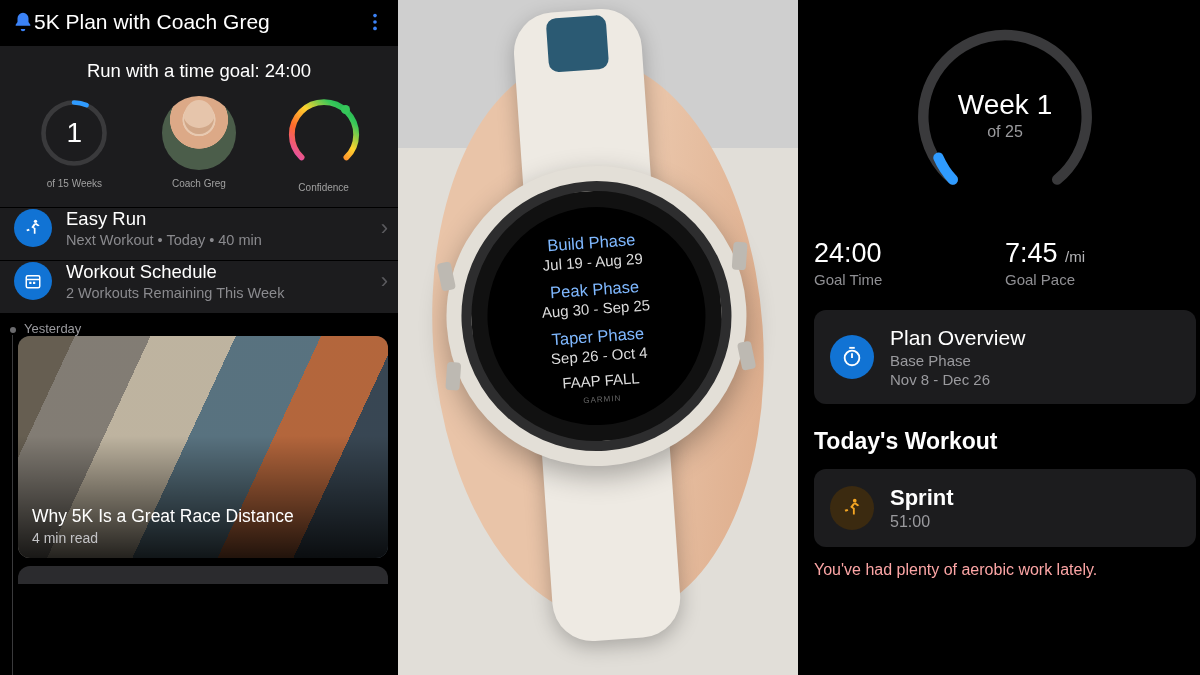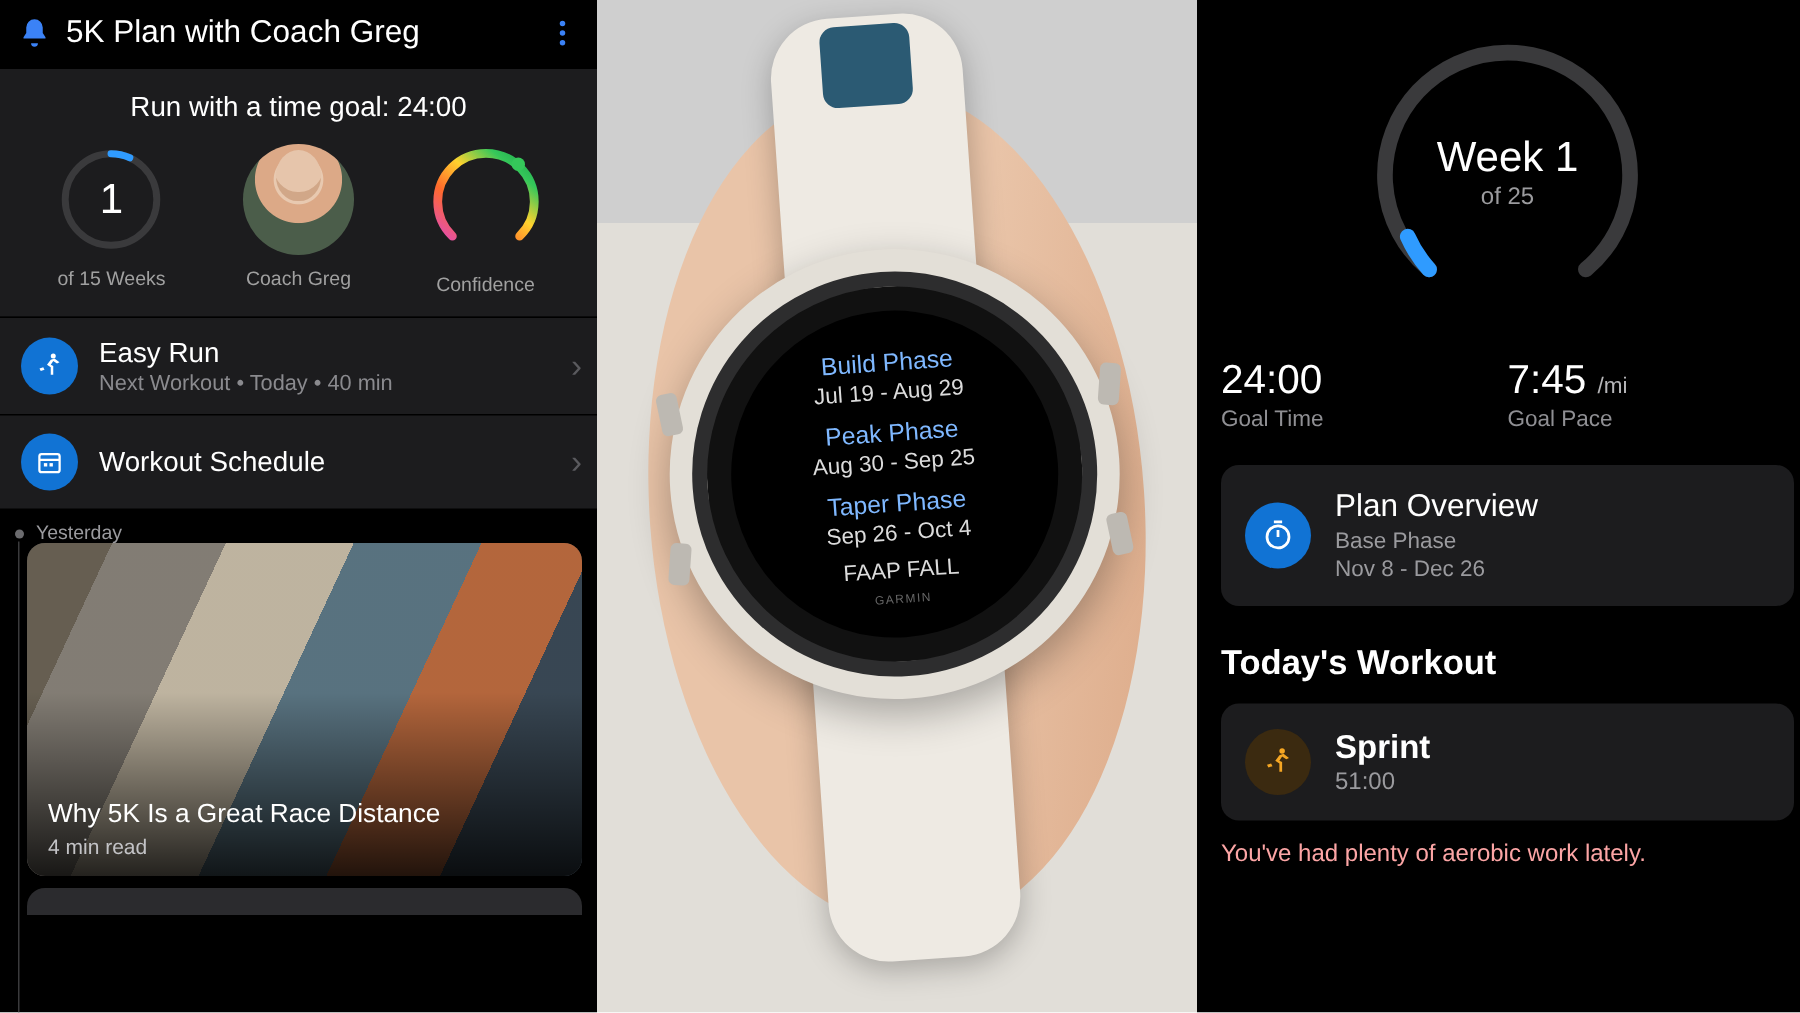--- a/index.html
+++ b/index.html
@@ -18,21 +18,21 @@
     width: 398px;
     background: #000;
     color: #fff;
     display: flex;
     flex-direction: column;
   }
   .l-header {
     display: flex;
     align-items: center;
     padding: 10px 12px 6px 12px;
-    gap: 10px;
+    gap: 0;
   }
   .l-header .title { flex: 1; font-size: 21px; font-weight: 500; }
   .bell, .kebab { width: 22px; height: 22px; display:flex; align-items:center; justify-content:center; }
   .bell svg, .kebab svg { fill: #3b82f6; }
 
   .goal-banner {
     background: #1c1c1e;
     margin: 6px 0 0 0;
     padding: 14px 12px 14px 12px;
   }
@@ -42,42 +42,42 @@
     justify-content: space-around;
     align-items: flex-start;
     text-align: center;
   }
   .ring-wrap { width: 110px; display:flex; flex-direction:column; align-items:center; }
   .ring {
     width: 74px; height: 74px; position: relative;
   }
   .ring svg { width: 74px; height: 74px; }
   .ring-num { position:absolute; inset:0; display:flex; align-items:center; justify-content:center; font-size: 28px; }
-  .ring-label { font-size: 13px; color: #a0a0a0; margin-top: 8px; }
+  .ring-label { font-size: 10px; color: #a0a0a0; margin-top: 8px; }
 
   .avatar {
     width: 74px; height: 74px; border-radius: 50%;
     background: radial-gradient(circle at 50% 32%, #e8c9b0 0 26%, #dca987 27% 46%, #4b5d4a 47% 100%);
     position: relative;
   }
   .avatar::after{
     content:""; position:absolute; left:50%; top:28%; transform:translate(-50%,-50%);
     width:30px; height:34px; border-radius:50% 50% 48% 48%;
     background:#e6c5ab;
     box-shadow: inset 0 -8px 0 -2px #d1a788;
   }
 
   .conf-ring { width: 78px; height: 78px; position:relative; }
   .conf-ring svg { width:78px; height:78px; }
   .conf-dot { position:absolute; width:9px; height:9px; border-radius:50%; background:#35c75a; top:9px; right:13px; }
 
   .row {
     background: #1c1c1e;
     display:flex; align-items:center;
-    padding: 12px 10px 12px 14px;
+    padding: 0 10px 12px 14px;
     gap: 14px;
     border-top: 1px solid #000;
   }
   .row .icon-circle {
     width: 38px; height:38px; border-radius:50%;
     background:#1173d4;
     display:flex; align-items:center; justify-content:center;
   }
   .row .txt { flex:1; }
   .row .ttl { font-size:18.5px; font-weight:400; }
@@ -289,20 +289,21 @@
     <div class="icon-circle">
       <svg viewBox="0 0 24 24" width="18" height="18" fill="#fff">
           <rect x="3" y="5" width="18" height="16" rx="2" fill="none" stroke="#fff" stroke-width="2"></rect>
           <line x1="3" y1="10" x2="21" y2="10" stroke="#fff" stroke-width="2"></line>
           <rect x="7" y="13" width="3" height="3"></rect>
           <rect x="12" y="13" width="3" height="3"></rect>
         </svg>
     </div>
     <div class="txt">
       <div class="ttl">Workout Schedule</div>
+      <div class="sub">2 Workouts Remaining This Week</div>
     </div>
     <div class="chev">›</div>
   </div>
 
   <div class="timeline">
     <div class="tl-dot"></div>
       <div class="tl-line"></div>
     <div class="tl-label">Yesterday</div>
     <div class="card">
       <div class="card-img"></div>

